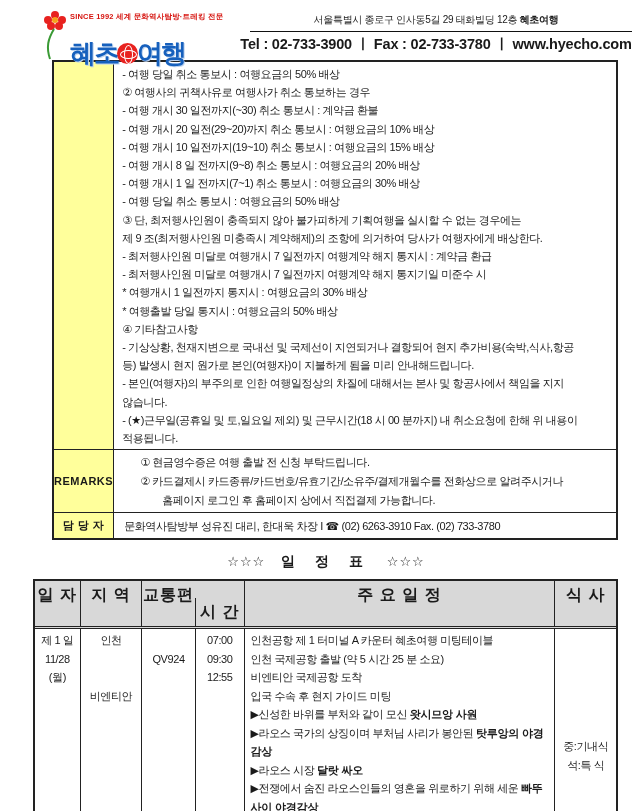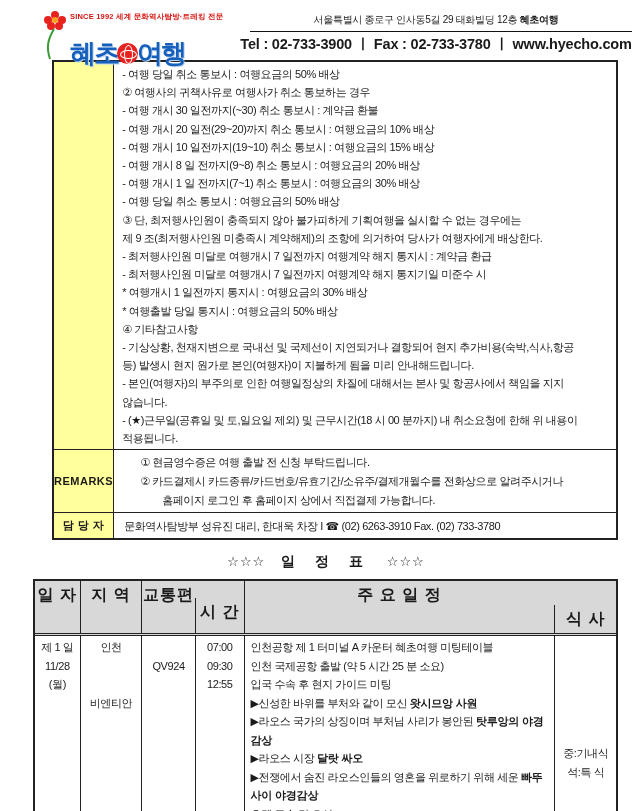--- a/index.html
+++ b/index.html
@@ -147,21 +147,21 @@
   <span class="stars">☆☆☆</span>
 </div>
 
 <div class="itin-table">
   <div class="itin-head">
       <div class="hcell" style="width: 45px;">일 자</div>
       <div class="hcell" style="width: 62px;">지 역</div>
       <div class="hcell" style="width: 54px;">교통편</div>
       <div class="hcell" style="width: 49px; margin-top: 17px;">시 간</div>
       <div class="hcell" style="width: 313px;">주 요 일 정</div>
-      <div class="hcell" style="width: 62px; margin-top: 24px;">식 사</div>
+      <div class="hcell" style="width: 62px;">식 사</div>
     </div>
   <div class="itin-body">
     <div class="bcell c-date">
       <div>제 1 일</div>
       <div>11/28</div>
       <div>(월)</div>
     </div>
     <div class="bcell c-region">
       <div>인천</div>
       <div class="region-gap"></div>
@@ -173,20 +173,21 @@
     </div>
     <div class="bcell c-time">
       <div>07:00</div>
       <div>09:30</div>
       <div>12:55</div>
     </div>
     <div class="bcell c-sched">
       <div id="sched-lines">
           <div class="sline"><span>인천공항 제 1 터미널 A 카운터 혜초여행 미팅테이블</span></div>
           <div class="sline"><span>인천 국제공항 출발 (약 5 시간 25 분 소요)</span></div>
+          <div class="sline"><span>비엔티안 국제공항 도착</span></div>
           <div class="sline"><span>입국 수속 후 현지 가이드 미팅</span></div>
           <div class="sline"><span>▶신성한 바위를 부처와 같이 모신 </span><b>왓시므앙 사원</b></div>
           <div class="sline"><span>▶라오스 국가의 상징이며 부처님 사리가 봉안된 </span><b>탓루앙의 야경감상</b></div>
           <div class="sline"><span>▶라오스 시장 </span><b>달랏 싸오</b></div>
           <div class="sline"><span>▶전쟁에서 숨진 라오스인들의 영혼을 위로하기 위해 세운 </span><b>빠뚜사이 야경감상</b></div>
           <div class="sline"><span>호텔 투숙 및 휴식</span></div>
         </div>
       <div class="sched-fill"></div>
 
     </div>

